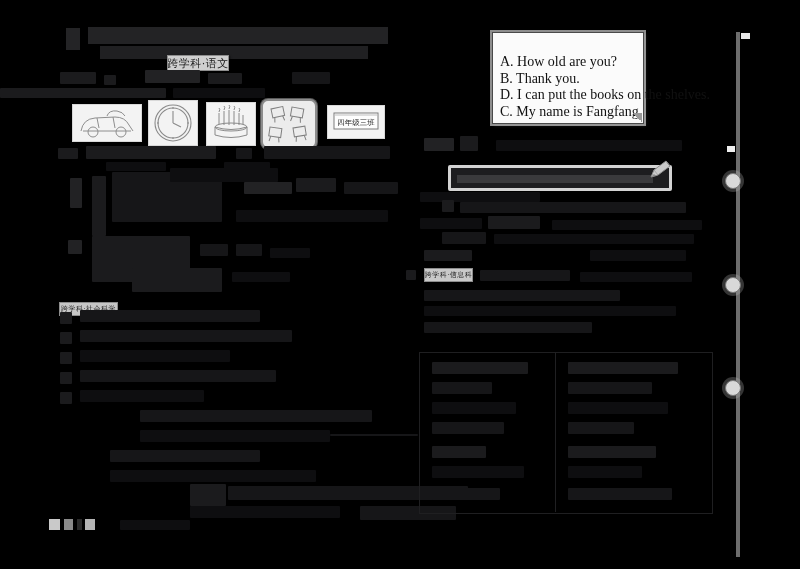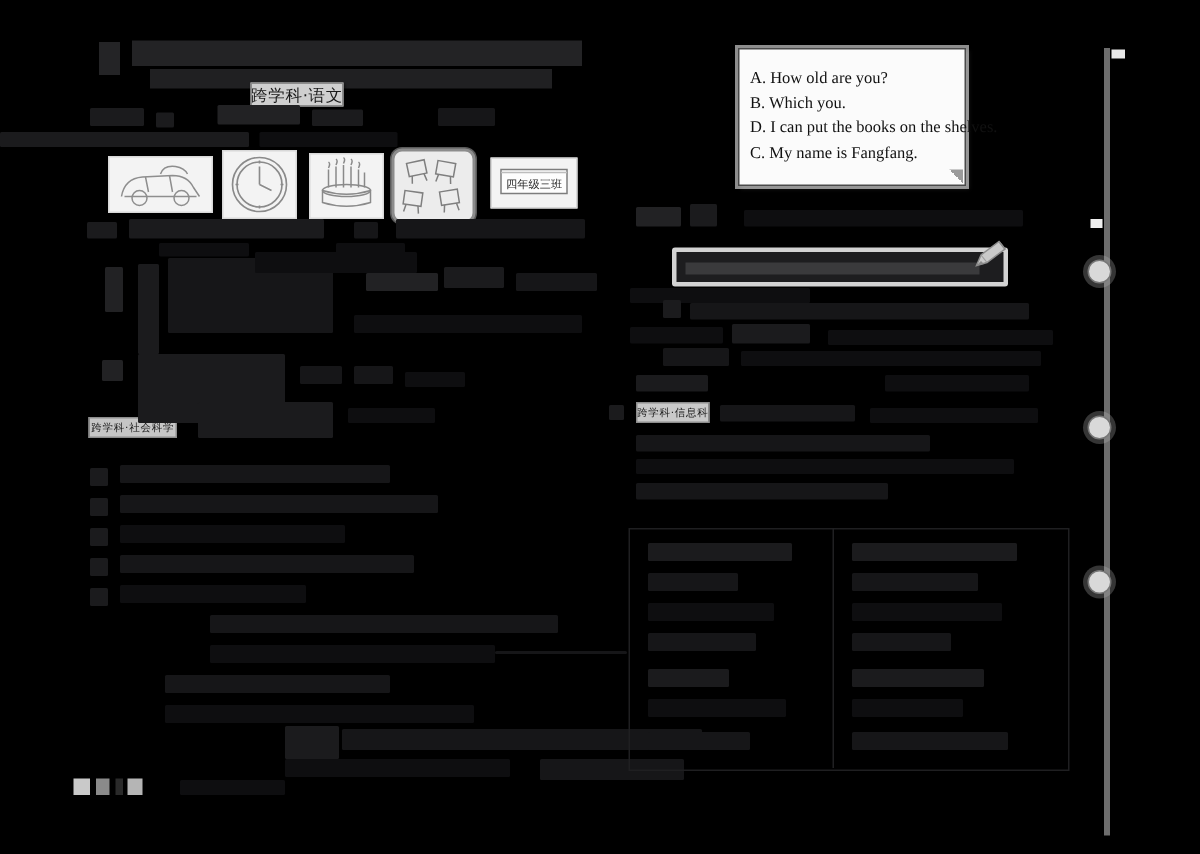--- a/index.html
+++ b/index.html
@@ -23,21 +23,21 @@
 
   
   .tag{
     position:absolute;background:#cfcfcf;border:1px solid #8d8d8d;
     color:#1a1a1a;font-family:"DejaVu Sans", sans-serif;
     display:flex;align-items:center;justify-content:center;
     box-shadow:1px 1px 2px rgba(0,0,0,.6);
     letter-spacing:.5px;white-space:nowrap;overflow:hidden;
   }
   #tag-yuwen{left:167px;top:55px;width:60px;height:14px;font-size:11px;}
-  #tag-shehui{left:59px;top:278px;width:57px;height:12px;font-size:7px;background:#c6c6c6;}
+  #tag-shehui{left:59px;top:302px;width:57px;height:12px;font-size:7px;background:#c6c6c6;}
   #tag-xinxi{left:424px;top:268px;width:47px;height:12px;font-size:7px;background:#c9c9c9;}
 
   
   .thumb{
     position:absolute;background:#f3f3f3;border:1px solid #d8d8d8;
     overflow:hidden;
   }
   .thumb.sel{
     border:2px solid #8c8c8c;border-radius:7px;background:#ececec;
     box-shadow:0 0 0 1px #5a5a5a;
@@ -48,22 +48,22 @@
   #thumb-clock{left:148px;top:100px;width:48px;height:44px;}
   #thumb-cake{left:206px;top:102px;width:48px;height:42px;}
   #thumb-desks{left:261px;top:99px;width:52px;height:46px;}
   #thumb-sign{left:327px;top:105px;width:56px;height:32px;}
 
   
   .answer-box{
     position:absolute;left:492px;top:32px;width:152px;height:92px;
     background:#fbfbfb;border:1px solid #4a4a4a;
     box-shadow:2px 2px 3px rgba(255,255,255,.10), 0 0 0 2px #8e8e8e;
-    padding:11px 7px;box-sizing:border-box;
-    font-family:"Liberation Serif", serif;font-size:11px;color:#111;
+    padding:21px 7px;box-sizing:border-box;
+    font-family:"Liberation Serif", serif;font-size:14px;color:#111;
     line-height:16.6px;
   }
   .answer-box .ln{white-space:nowrap;}
   .answer-corner{
     position:absolute;right:1px;bottom:1px;width:9px;height:9px;
     background:linear-gradient(225deg,#9a9a9a 50%,transparent 50%);
   }
 
   
   .hl-box{
@@ -190,21 +190,21 @@
 
   <div class="tblk d2" style="left:58px; top:148px; width:20px; height:11px;"></div>
   <div class="tblk d2" style="left:86px; top:146px; width:130px;height:13px;"></div>
   <div class="tblk d3" style="left:236px;top:148px; width:16px; height:11px;"></div>
   <div class="tblk d3" style="left:264px;top:146px; width:126px;height:13px;"></div>
   <div class="tblk d4" style="left:106px;top:162px; width:60px; height:9px;"></div>
   <div class="tblk d4" style="left:224px;top:162px; width:46px; height:9px;"></div>
 
   <div class="answer-box">
     <div class="ln">A. How old are you?</div>
-    <div class="ln">B. Which you.</div>
+    <div class="ln">B. Thank you.</div>
     <div class="ln">D. I can put the books on the shelves.</div>
     <div class="ln">C. My name is Fangfang.</div>
     <div class="answer-corner"></div>
   </div>
 
   <div class="tblk" style="left:70px; top:178px; width:12px; height:30px;"></div>
   <div class="tblk d2" style="left:92px; top:176px; width:14px; height:60px;"></div>
   <div class="tblk d3" style="left:112px;top:172px; width:110px;height:50px;"></div>
   <div class="tblk d4" style="left:170px;top:168px; width:108px;height:14px;"></div>
   <div class="tblk" style="left:244px;top:182px; width:48px; height:12px;"></div>

